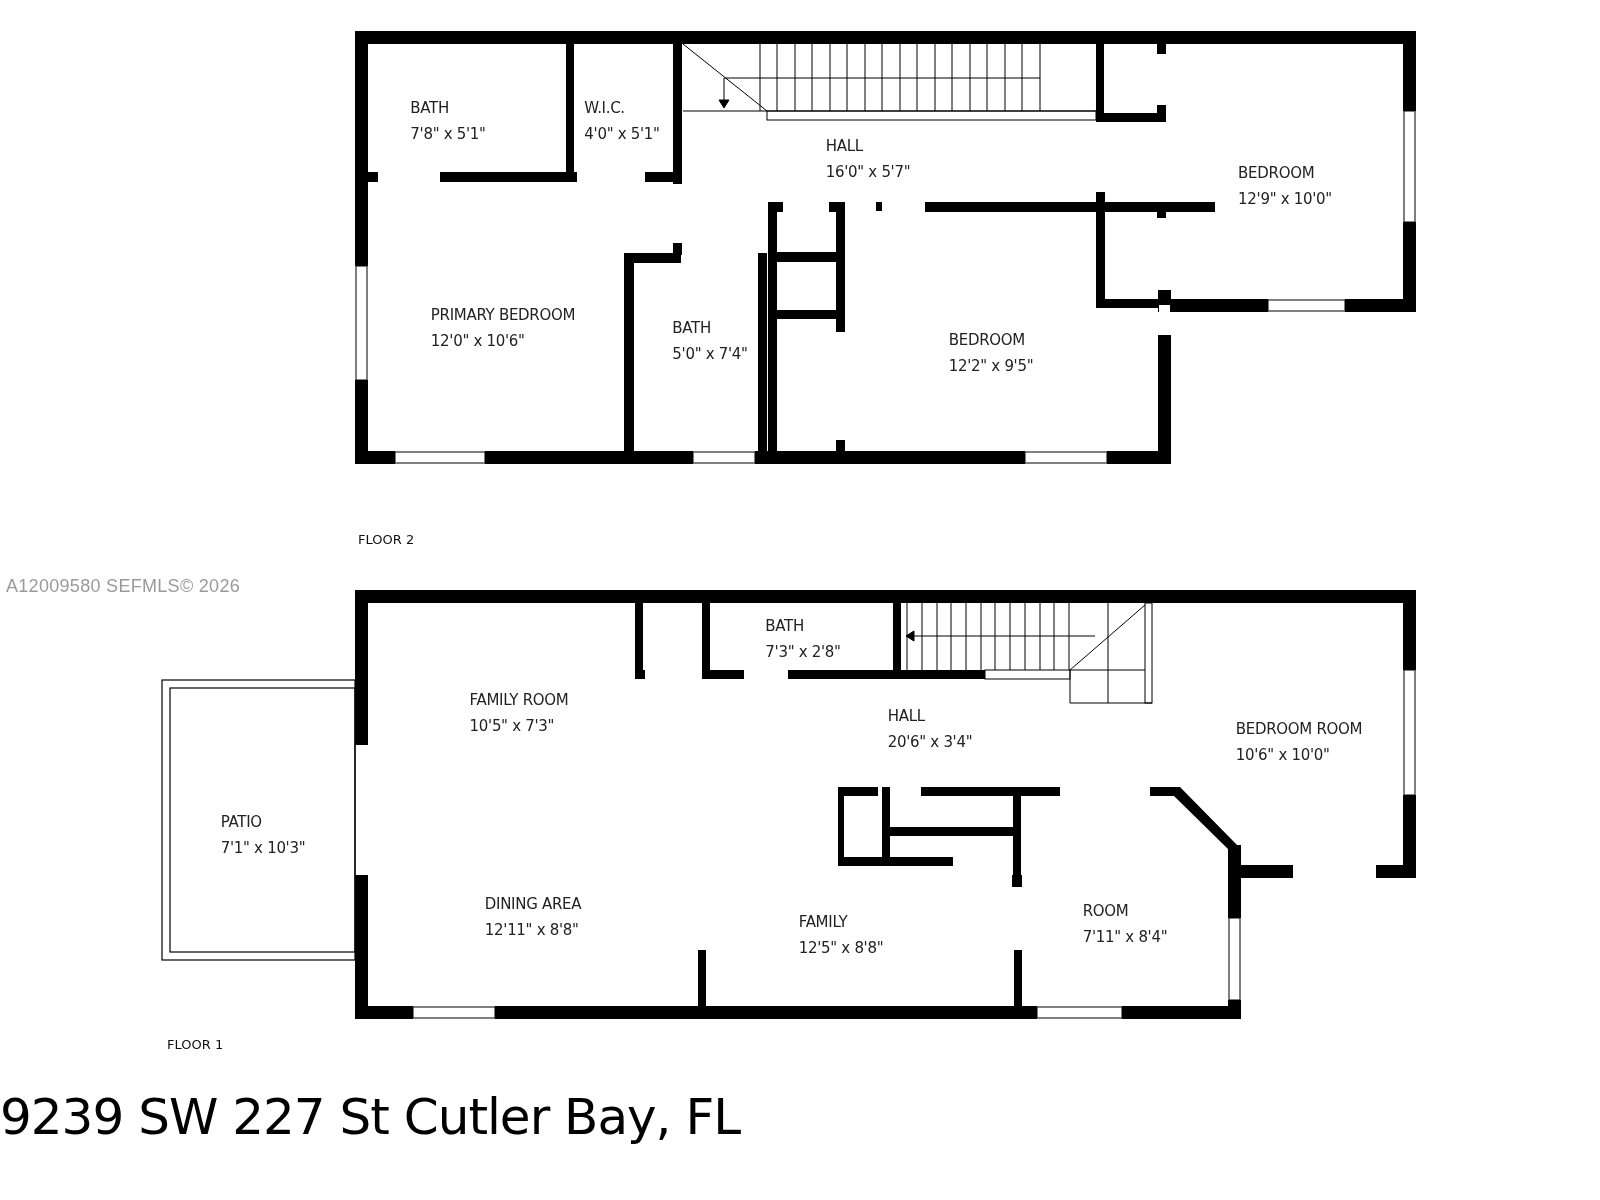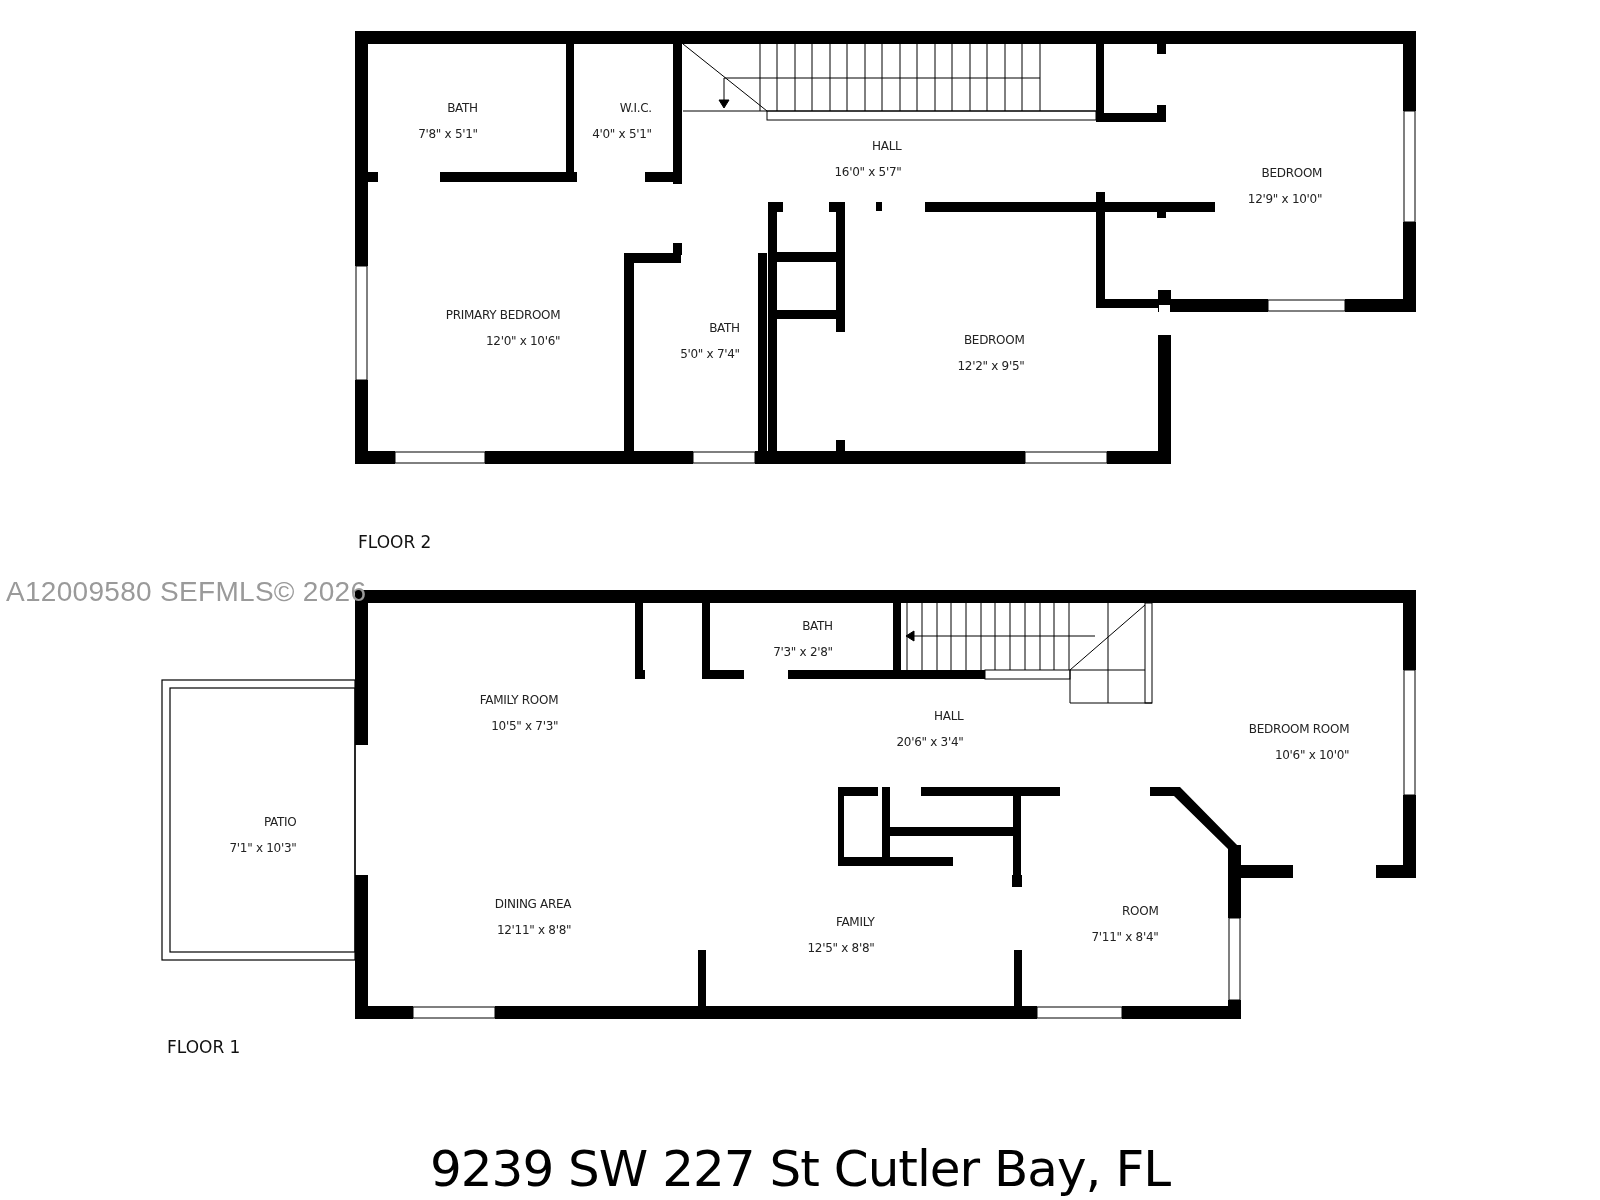--- a/index.html
+++ b/index.html
@@ -1,22 +1,22 @@
 <!DOCTYPE html>
 <html><head>
 <meta charset="utf-8">
 <style>
   html, body { margin:0; padding:0; background:#ffffff; }
   body { width:1600px; height:1200px; position:relative; overflow:hidden; font-family:"Liberation Sans", sans-serif; color:#1a1a1a; }
   svg.plan { position:absolute; left:0; top:0; width:1600px; height:1200px; }
-  .room { position:absolute; text-align:right; transform:translate(-50%,-50%); font-family:"DejaVu Sans", sans-serif; font-size:12px; line-height:26px; color:#222; white-space:nowrap; letter-spacing:-0.3px; }
+  .room { position:absolute; text-align:left; transform:translate(-50%,-50%); font-family:"DejaVu Sans", sans-serif; font-size:15px; line-height:26px; color:#222; white-space:nowrap; letter-spacing:-0.3px; }
   .room .name, .room .dim { display:block; }
-  .floor-label { position:absolute; font-family:"DejaVu Sans", sans-serif; font-size:17px; color:#111; }
-  .watermark { position:absolute; left:6px; top:576px; font-family:"Liberation Sans", sans-serif; font-size:28px; color:#9a9a9a; letter-spacing:0.3px; }
-  .address { position:absolute; left:0; width:1600px; top:1140px; text-align:center; font-family:"DejaVu Sans", sans-serif; font-size:50px; color:#000; letter-spacing:-1px; }
+  .floor-label { position:absolute; font-family:"DejaVu Sans", sans-serif; font-size:13px; color:#111; }
+  .watermark { position:absolute; left:6px; top:576px; font-family:"Liberation Sans", sans-serif; font-size:18px; color:#9a9a9a; letter-spacing:0.3px; }
+  .address { position:absolute; left:0; width:1600px; top:1088px; text-align:left; font-family:"DejaVu Sans", sans-serif; font-size:50px; color:#000; letter-spacing:-1px; }
 </style>
 </head>
 <body>
 
 <svg class="plan" viewBox="0 0 1600 1200" xmlns="http://www.w3.org/2000/svg">
   <g fill="#000">
 
     <rect x="355" y="31" width="1061" height="13"></rect>
     <rect x="355" y="31" width="13" height="235"></rect>
     <rect x="355" y="380" width="13" height="84"></rect>

